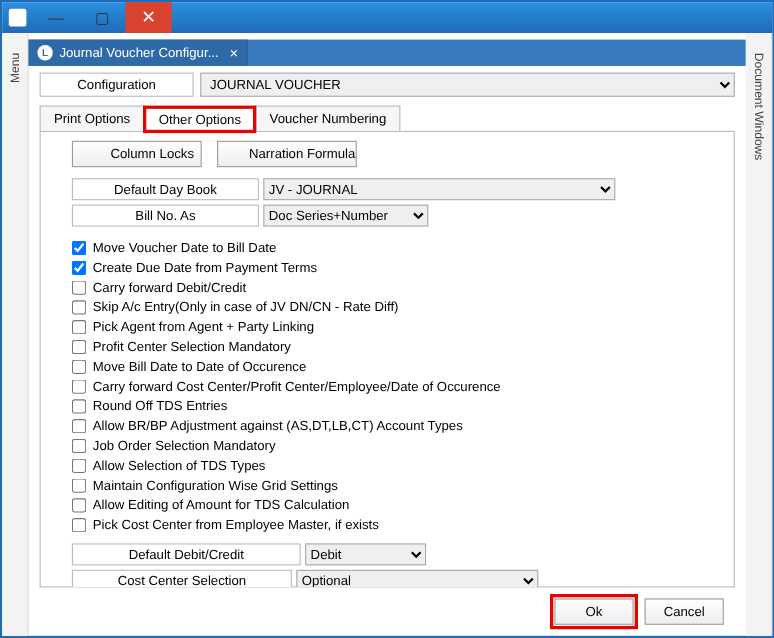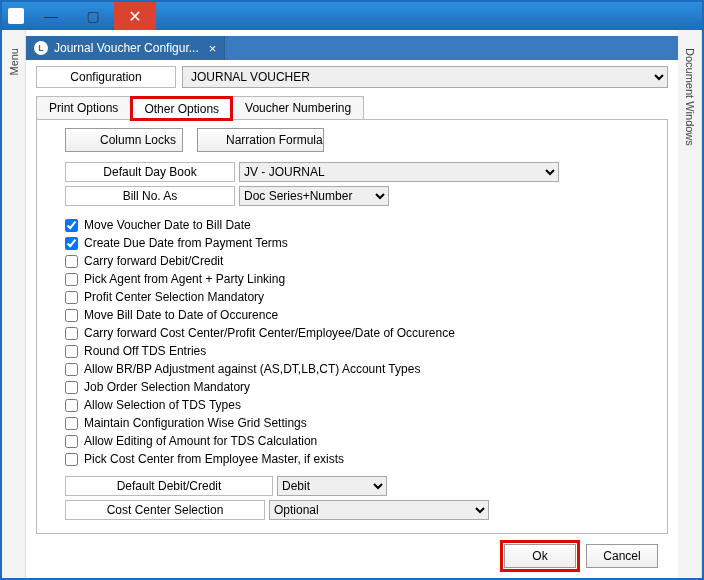--- a/index.html
+++ b/index.html
@@ -106,20 +106,24 @@
               <label class="checkrow">
                 <input type="checkbox" checked="" style="">
                 <span>Create Due Date from Payment Terms</span>
               </label>
               <label class="checkrow">
                 <input type="checkbox" style="">
                 <span>Carry forward Debit/Credit</span>
               </label>
               <label class="checkrow">
                 <input type="checkbox" style="">
+                <span>Skip A/c Entry(Only in case of JV DN/CN - Rate Diff)</span>
+              </label>
+              <label class="checkrow">
+                <input type="checkbox" style="">
                 <span>Pick Agent from Agent + Party Linking</span>
               </label>
               <label class="checkrow">
                 <input type="checkbox" style="">
                 <span>Profit Center Selection Mandatory</span>
               </label>
               <label class="checkrow">
                 <input type="checkbox" style="">
                 <span>Move Bill Date to Date of Occurence</span>
               </label>

